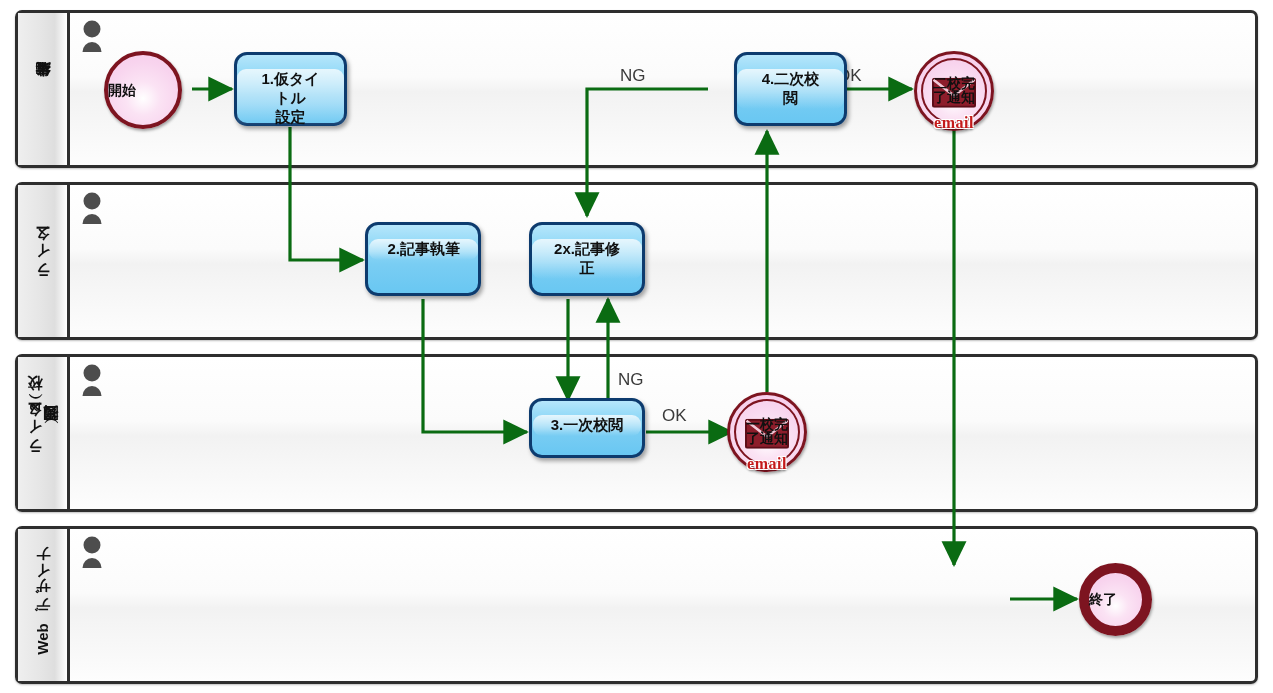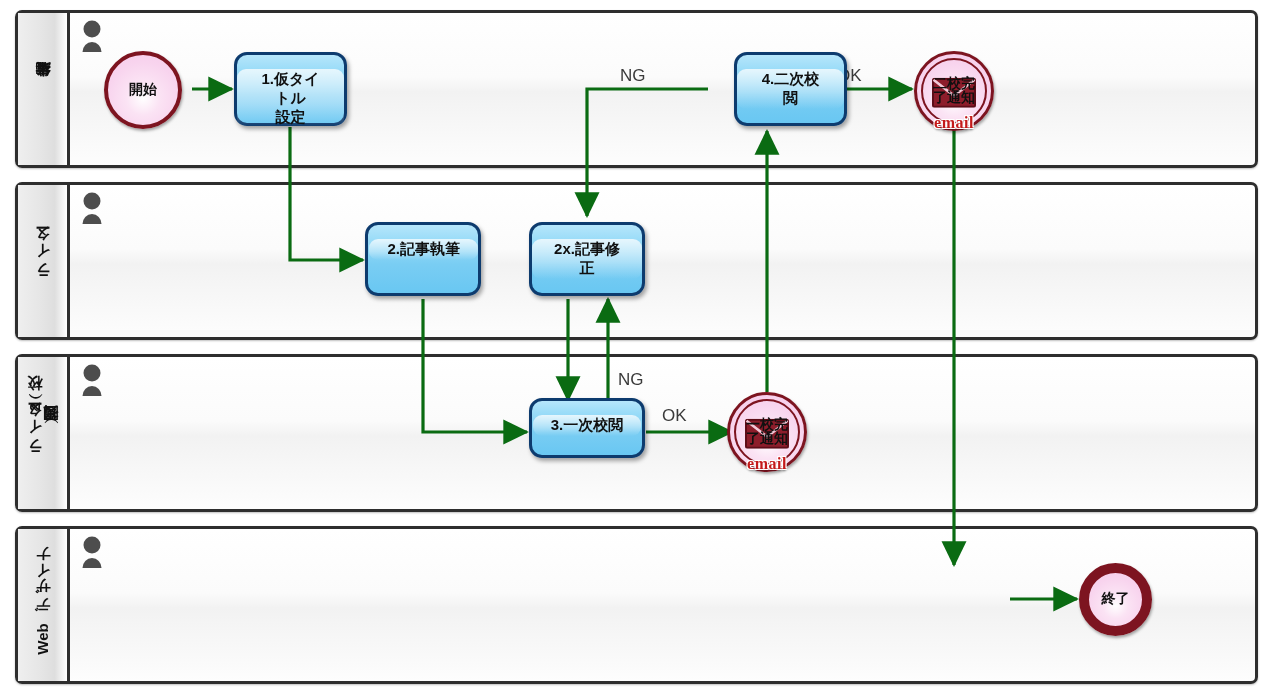--- a/index.html
+++ b/index.html
@@ -70,23 +70,22 @@
     border-radius:9px;
     padding:1px 18px;
     white-space:pre-line;
   }
 
   
   .ev{
     position:absolute;
     box-sizing:border-box;
     border-radius:50%;
-    display:flex;align-items:center;justify-content:center;
+    display:flex;align-items:center;
     background:radial-gradient(circle at 50% 62%,#ffffff 0%,#fbe3f4 30%,#f8d4ee 65%,#f6cbe9 100%);
-    font-family:Liberation Serif, serif;
   }
   .ev-start{
     border:4px solid #7d1420;
     box-shadow:1px 2px 3px rgba(0,0,0,.35);
   }
   .ev-terminate{
     border:10px solid #7d1420;
     box-shadow:1px 2px 3px rgba(0,0,0,.35);
   }
   .ev-label{

